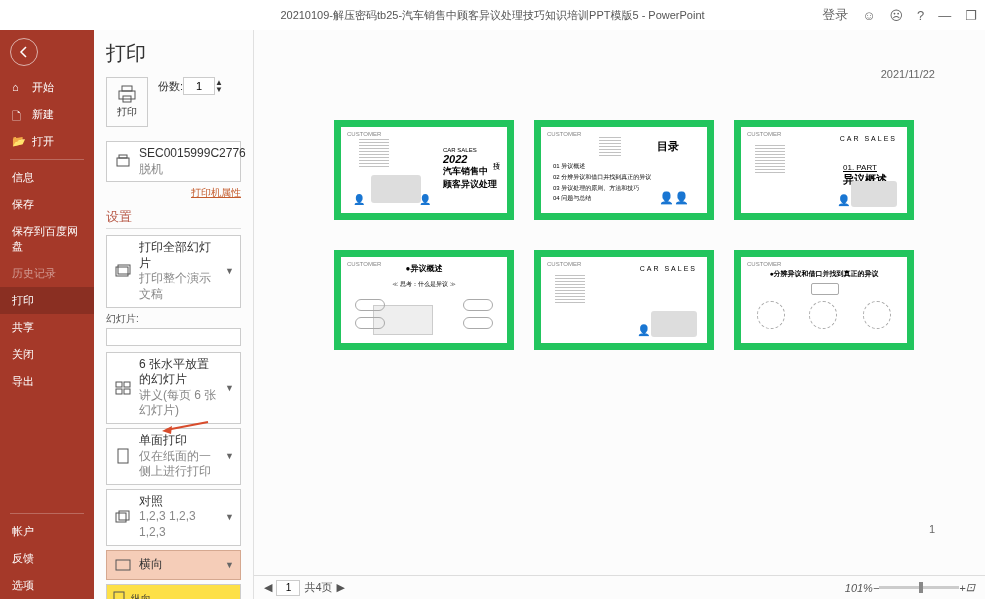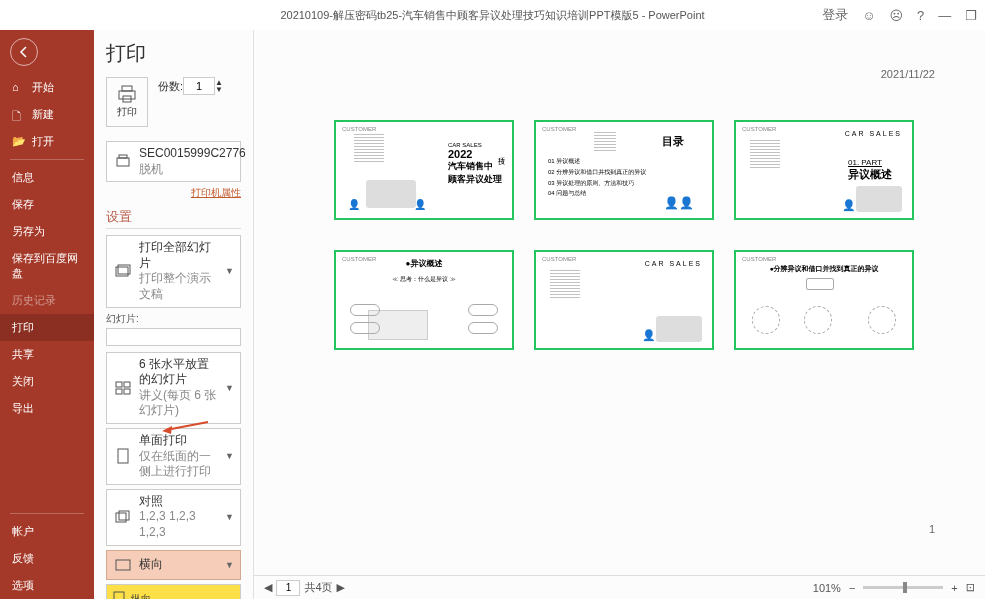--- a/index.html
+++ b/index.html
@@ -32,26 +32,26 @@
 .label-row { font-size: 10px; color: #555; margin: 2px 0; }
 .slide-input { width: 100%; border: 1px solid #ccc; height: 18px; margin-bottom: 6px; padding: 0 4px; font-size: 10px; }
 .option-list { border: 1px solid #ccc; background: #fde047; }
 .option-item { padding: 6px 6px; display: flex; align-items: center; gap: 6px; cursor: pointer; font-size: 10px; }
 .option-item.sel { background: #f5cdb8; }
 .preview-area { flex: 1; background: #fcfcfc; position: relative; display: flex; flex-direction: column; }
 .preview-scroll { flex: 1; padding: 30px 40px; overflow: auto; position: relative; }
 .page-date { position: absolute; right: 50px; top: 38px; font-size: 11px; color: #666; }
 .page-num { position: absolute; right: 50px; bottom: 40px; font-size: 11px; color: #666; }
 .slide-grid { display: grid; grid-template-columns: repeat(3, 180px); gap: 30px 20px; margin-top: 60px; margin-left: 40px; }
-.slide-thumb { width: 180px; height: 100px; border: 2px solid #22c55e; background: #fff; position: relative; padding: 6px; font-size: 7px; overflow: hidden; }
+.slide-thumb { width: 180px; height: 100px; border: 7px solid #22c55e; background: #fff; position: relative; padding: 6px; font-size: 7px; overflow: hidden; }
 .slide-thumb .corner { position: absolute; top: 4px; left: 6px; font-size: 6px; color: #888; }
 .slide-thumb .pattern { position: absolute; width: 30px; height: 30px; background: repeating-linear-gradient(#fff, #fff 2px, #333 2px, #333 3px); opacity: 0.3; }
 .status-bar { height: 24px; border-top: 1px solid #ddd; display: flex; align-items: center; padding: 0 10px; font-size: 11px; color: #555; gap: 10px; }
 .status-nav { display: flex; align-items: center; gap: 4px; }
-.status-right { margin-left: auto; display: flex; align-items: center; gap: 8px; }
+.status-right { margin-left: auto; display: flex; align-items: center; gap: 0; font-style: italic; }
 .zoom-slider { width: 80px; height: 3px; background: #ccc; position: relative; }
 .zoom-slider::after { content: ''; position: absolute; left: 50%; top: -4px; width: 4px; height: 11px; background: #888; }
 .arrow-annotation { position: absolute; left: 296px; top: 115px; width: 60px; height: 60px; pointer-events: none; }
 .arrow-annotation2 { position: absolute; left: 160px; top: 418px; width: 50px; height: 20px; pointer-events: none; }
 svg { display: block; }
 </style>
 </head>
 <body>
 
 <div class="titlebar">
@@ -86,23 +86,20 @@
         <span>打开</span>
       </div>
     <div class="sb-divider"></div>
     <div class="sb-item">
         <span>信息</span>
       </div>
     <div class="sb-item">
         <span>保存</span>
       </div>
     <div class="sb-item">
-        <span>另存为</span>
-      </div>
-    <div class="sb-item">
         <span>保存到百度网盘</span>
       </div>
     <div class="sb-item muted">
         <span>历史记录</span>
       </div>
     <div class="sb-item active">
         <span>打印</span>
       </div>
     <div class="sb-item">
         <span>共享</span>
@@ -257,21 +254,21 @@
         <path d="M54 52 L42 46 L48 40 Z" fill="#d84c2c"></path>
       </svg>
     <div class="preview-scroll">
       <div class="page-date">2021/11/22</div>
       <div class="slide-grid">
         <div class="slide-thumb">
           <span class="corner">CUSTOMER</span>
           <div class="pattern" style="top:10px;left:18px"></div>
           <div style="position:absolute;right:10px;top:20px;text-align:left">
             <div style="font-size:6px">CAR SALES</div>
-            <div style="font-size:11px;font-weight:bold">2022</div>
+            <div style="font-size:11px;font-style:italic;font-weight:bold">2022</div>
             <div style="font-size:9px;font-weight:bold">汽车销售中</div>
             <div style="font-size:9px;font-weight:bold">顾客异议处理</div>
           </div>
           <div style="position:absolute;right:6px;top:30px;font-size:7px;writing-mode:vertical-rl">技巧</div>
           <div style="position:absolute;bottom:10px;left:30px;width:50px;height:28px;background:#ddd;border-radius:3px"></div>
           <div style="position:absolute;bottom:8px;left:12px;font-size:10px">👤</div>
           <div style="position:absolute;bottom:8px;left:78px;font-size:10px">👤</div>
         </div>
         <div class="slide-thumb">
           <span class="corner">CUSTOMER</span>

